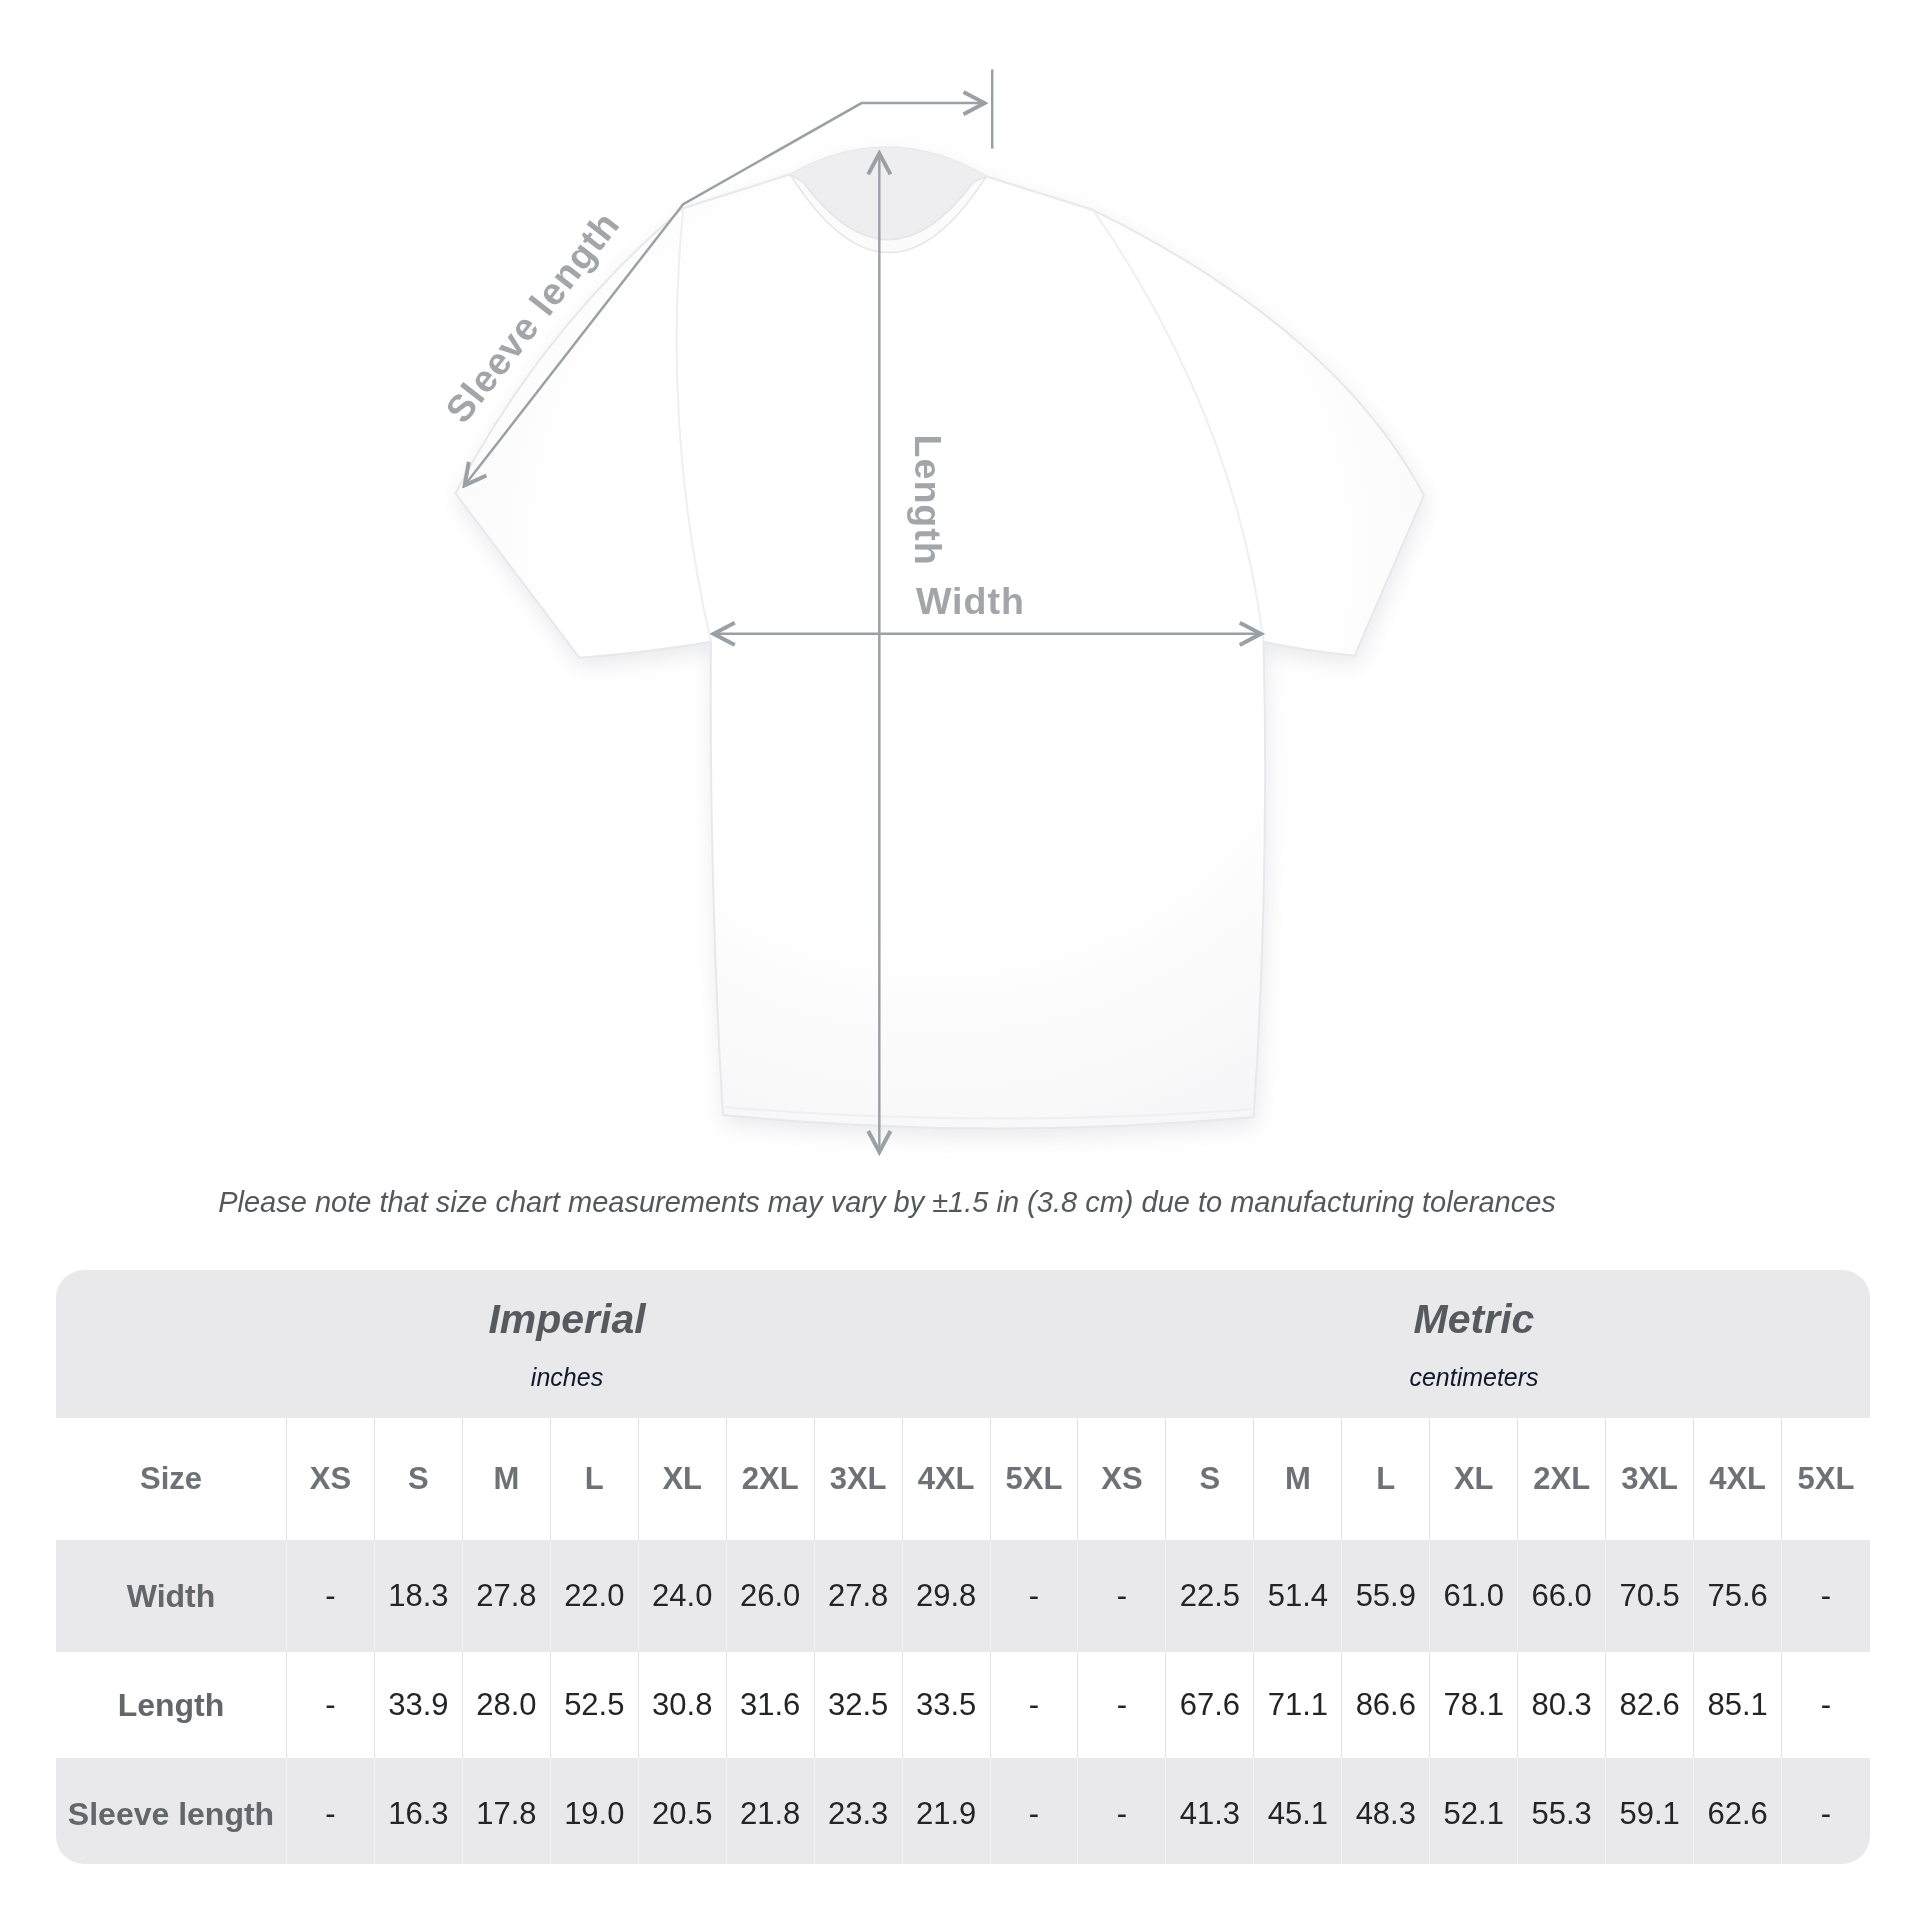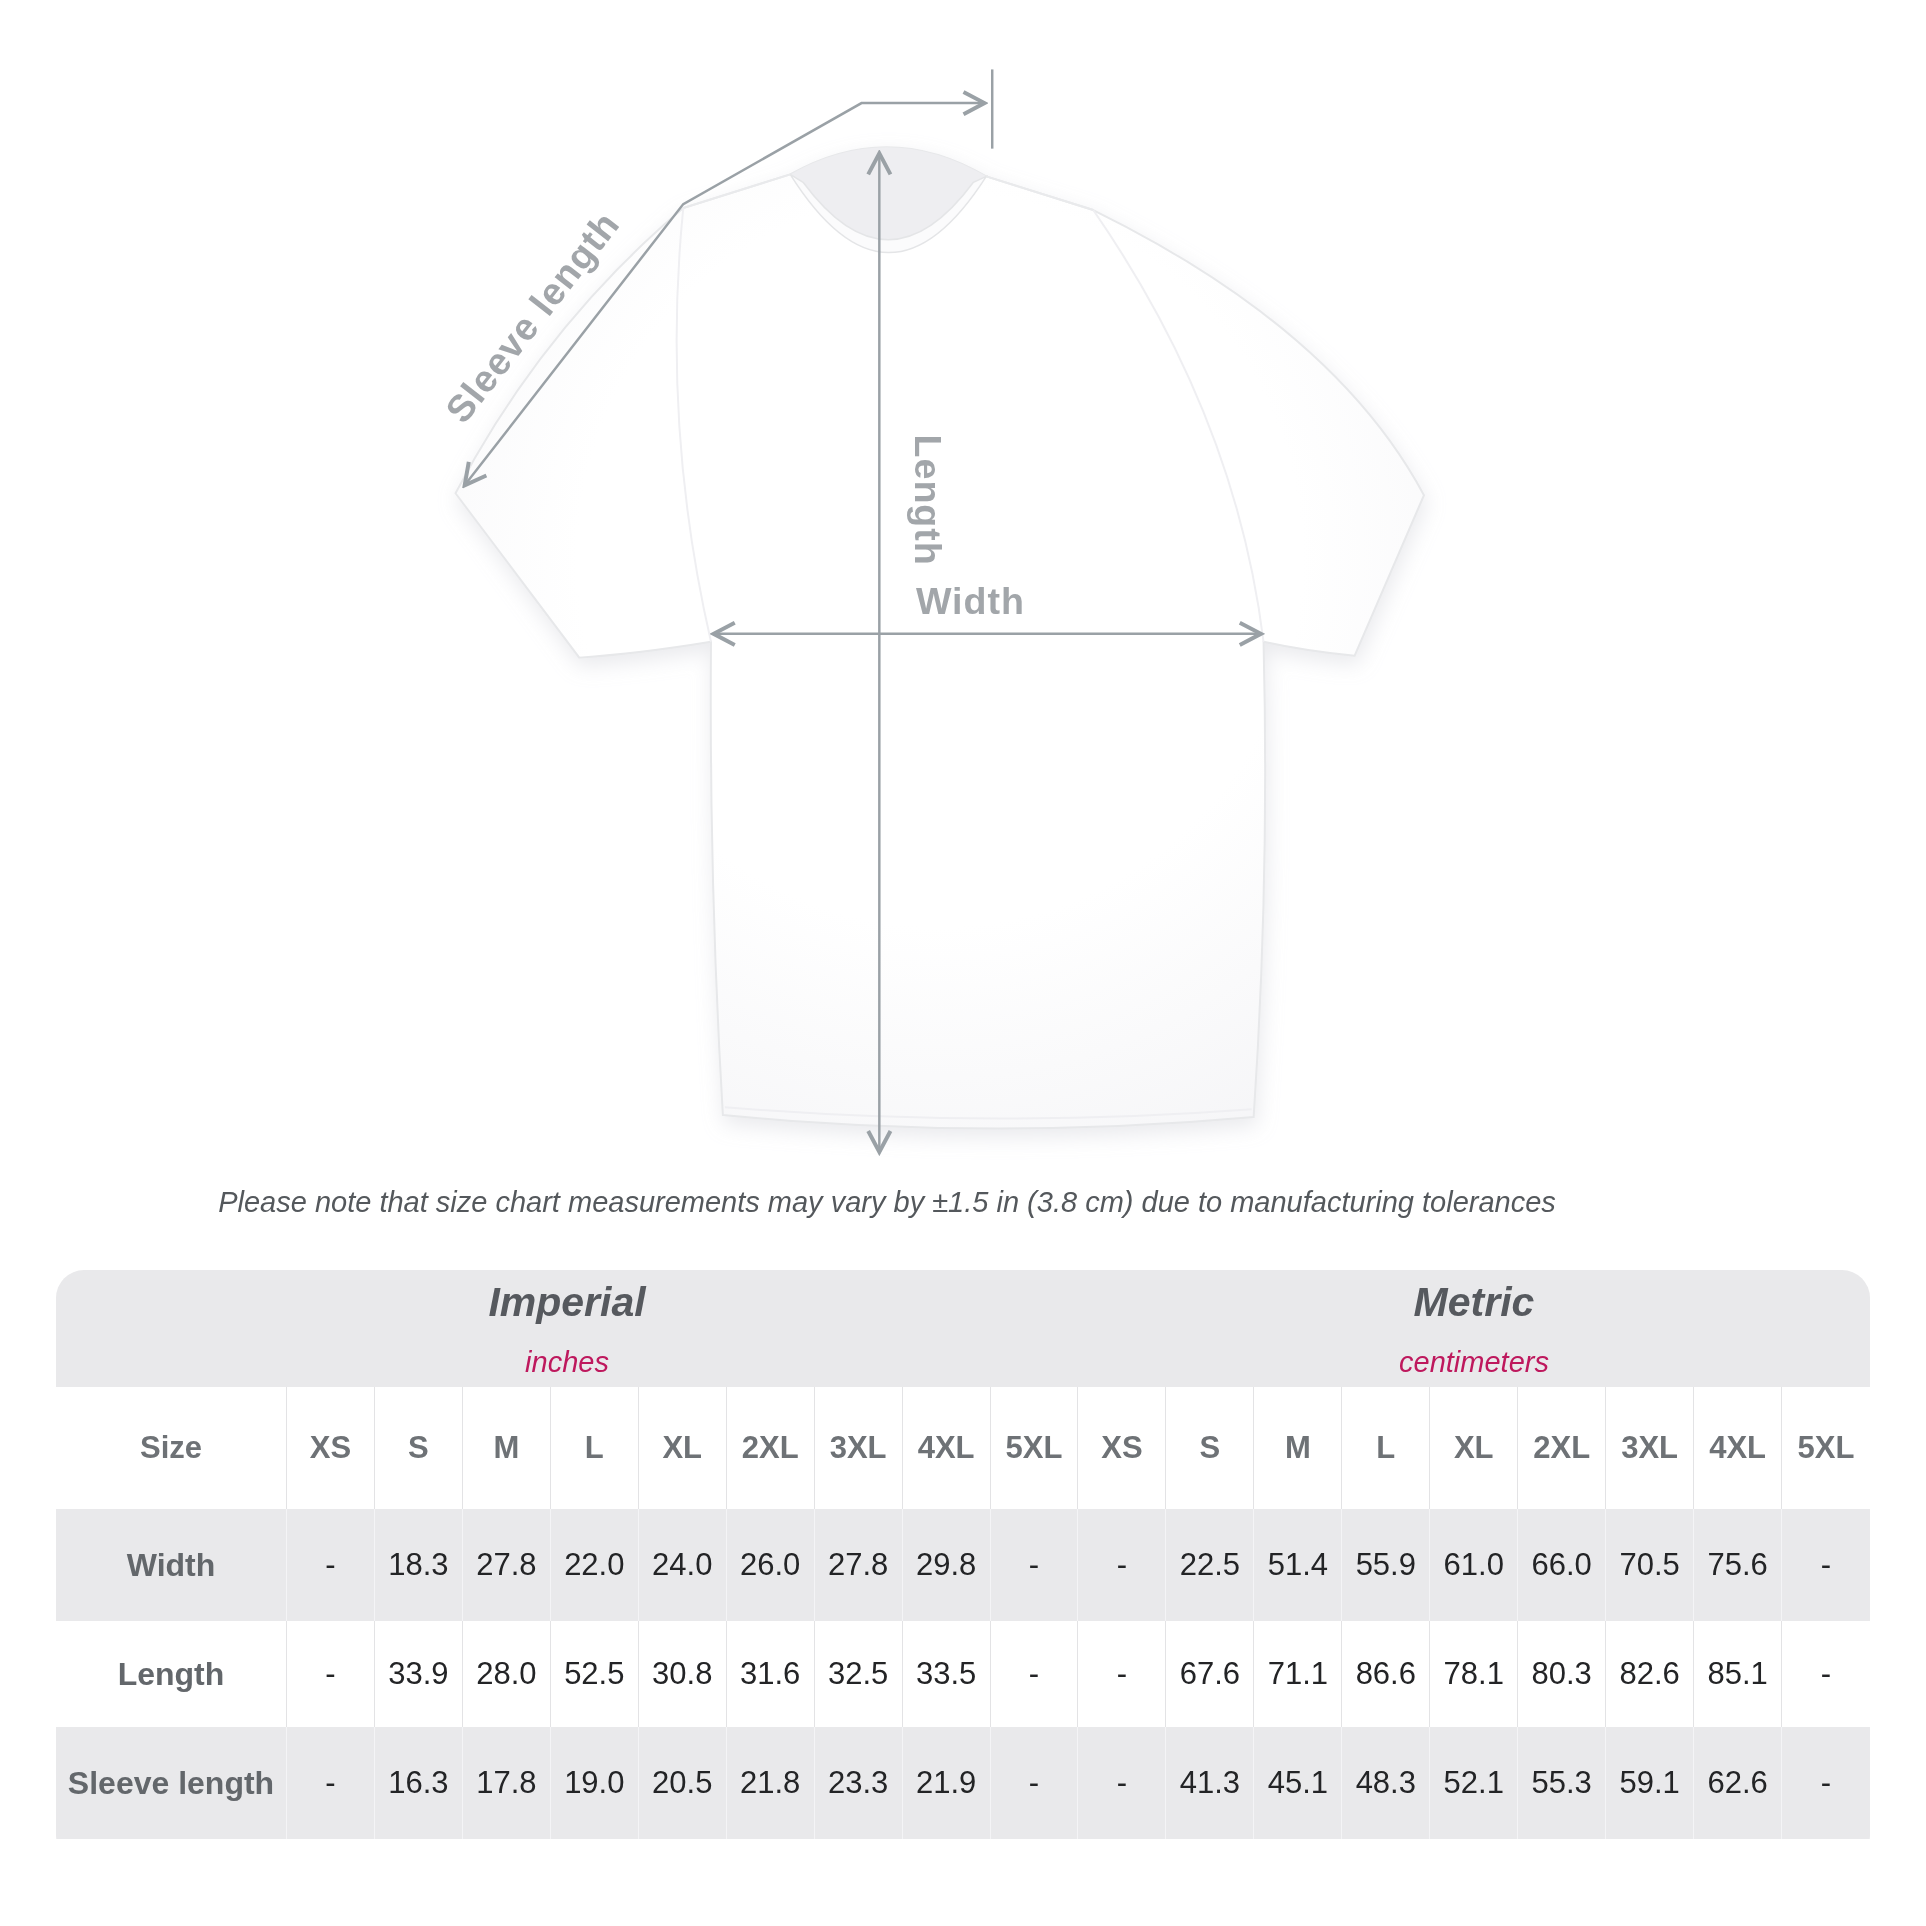--- a/index.html
+++ b/index.html
@@ -10,26 +10,26 @@
   .diagram{position:absolute;left:0;top:0;width:1927px;height:1238px;}
   .measure-label{fill:#a2a6aa;font-weight:bold;font-size:38px;letter-spacing:1px;}
 
   
   .note{position:absolute;left:0;top:1186px;width:1774px;text-align:center;
         font-style:italic;font-size:29px;color:#54585c;}
 
   
   .card{position:absolute;left:56px;top:1270px;width:1814px;height:594px;
         border-radius:28px;overflow:hidden;background:#ffffff;}
-  .units-row{display:flex;height:117px;background:#e9e9eb;}
+  .units-row{display:flex;height:148px;background:#e9e9eb;}
   .unit-group{display:flex;flex-direction:column;align-items:center;justify-content:center;}
   .unit-group.imperial{width:1022px;}
   .unit-group.metric{width:792px;}
   .unit-title{font-size:41px;font-weight:bold;font-style:italic;color:#56595e;}
-  .unit-sub{font-size:29px;font-style:italic;color:#be185d;margin-top:20px;}
+  .unit-sub{font-size:25px;font-style:italic;color:#0f172a;margin-top:20px;}
 
   .row{display:grid;grid-template-columns:231px repeat(18,1fr);align-items:center;}
   .row-sizes{height:122px;background:#ffffff;}
   .row-gray{height:112px;background:#e9e9eb;}
   .row-white{height:106px;background:#ffffff;}
   .row-gray.last{height:112px;}
 
   .cell{height:100%;display:flex;align-items:center;justify-content:center;}
   .row-sizes .cell,.row-white .cell{border-right:1px solid #e3e3e5;}
   .row-gray .cell{border-right:1px solid #f4f4f6;}

